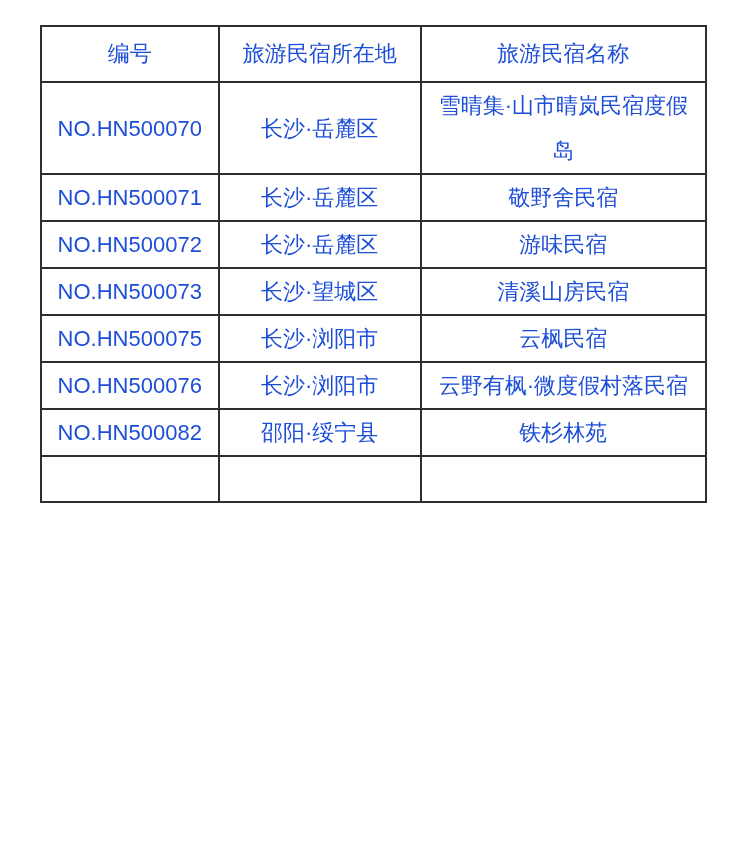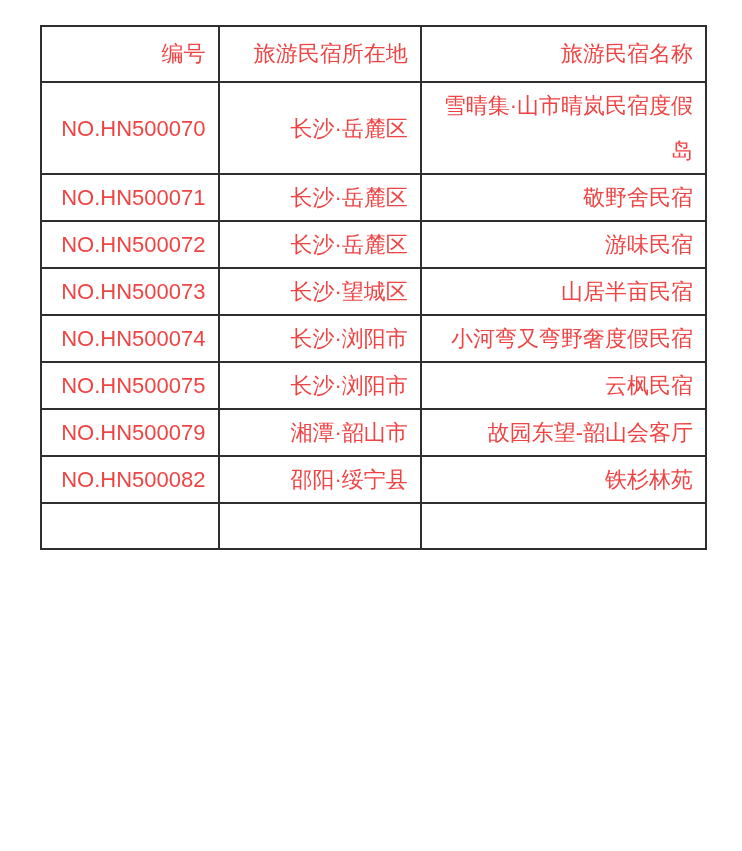--- a/index.html
+++ b/index.html
@@ -20,23 +20,23 @@
     left: 40px;
     top: 25px;
     width: 667px;
     border-collapse: collapse;
     table-layout: fixed;
     background: #ffffff;
   }
   table.roster th,
   table.roster td {
     border: 2px solid #2e2e2e;
-    text-align: right;
+    text-align: center;
     vertical-align: middle;
-    color: #ef4444;
+    color: #1d4ed8;
     font-size: 22px;
     font-weight: 400;
     line-height: 45px;
     padding: 0 12px;
     overflow-wrap: break-word;
     word-break: break-all;
   }
   table.roster th {
     height: 54px;
     line-height: 28px;
@@ -83,43 +83,38 @@
 
   <tr>
     <td>NO.HN500072</td>
     <td>长沙·岳麓区</td>
     <td>游味民宿</td>
   </tr>
 
   <tr>
     <td>NO.HN500073</td>
     <td>长沙·望城区</td>
-    <td>山居半亩民宿</td>
+    <td>清溪山房民宿</td>
   </tr>
 
-  <tr>
-    <td>NO.HN500074</td>
-    <td>长沙·浏阳市</td>
-    <td>小河弯又弯野奢度假民宿</td>
-  </tr>
 
   <tr>
     <td>NO.HN500075</td>
     <td>长沙·浏阳市</td>
     <td>云枫民宿</td>
   </tr>
 
+  <tr>
+    <td>NO.HN500076</td>
+    <td>长沙·浏阳市</td>
+    <td>云野有枫·微度假村落民宿</td>
+  </tr>
 
 
 
-  <tr>
-    <td>NO.HN500079</td>
-    <td>湘潭·韶山市</td>
-    <td>故园东望-韶山会客厅</td>
-  </tr>
 
 
 
   <tr>
     <td>NO.HN500082</td>
     <td>邵阳·绥宁县</td>
     <td>铁杉林苑</td>
   </tr>
 
 

